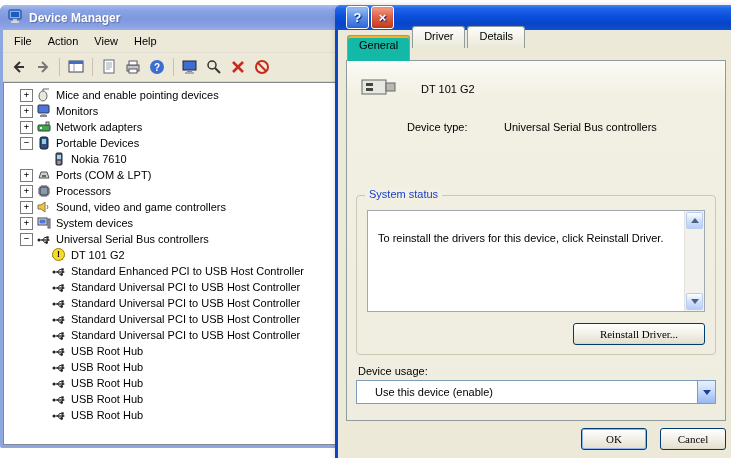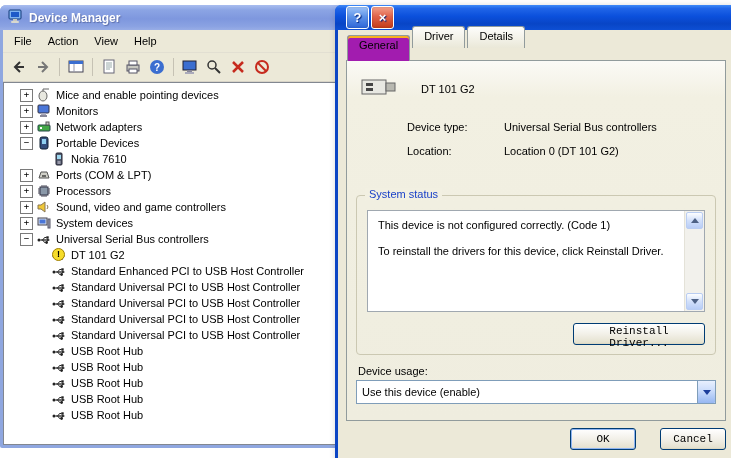--- a/index.html
+++ b/index.html
@@ -43,21 +43,21 @@
   .tbtn{width:21px;height:21px;border-radius:3px;border:1px solid #fff;display:flex;align-items:center;
         justify-content:center;color:#fff;font-weight:bold;font-size:13px;margin-left:2px;
         box-shadow:inset 0 0 2px rgba(0,0,0,.25)}
   .tbtn.help{background:linear-gradient(180deg,#9CC2F8,#5E93E8 45%,#2E66D8)}
   .tbtn.close{background:linear-gradient(180deg,#F3A089,#E0634A 45%,#C33A18)}
   .dlg-client{flex:1;background:#ECE9D8;position:relative;min-height:0}
 
   .tab-strip{position:absolute;left:9px;top:9px;height:22px;display:flex;align-items:flex-end;z-index:3}
   .tab{position:relative;height:18px;margin-bottom:13px;padding:3px 11px 0;border:1px solid #919B9C;border-bottom:none;
        border-radius:3px 3px 0 0;background:linear-gradient(#FDFDFB,#EAE8D8);margin-right:2px;font-size:11px;cursor:default}
-  .tab.active{height:22px;margin-bottom:0;margin-top:16px;background:#a21caf;box-shadow:inset 0 2px 0 #F8B020;z-index:3}
+  .tab.active{height:22px;margin-bottom:0;margin-top:16px;background:#14b8a6;box-shadow:inset 0 2px 0 #F8B020;z-index:3}
 
   .tab-pane{position:absolute;left:8px;right:8px;top:30px;bottom:37px;border:1px solid #919B9C;z-index:1;
             background:linear-gradient(180deg,#FBFAF6,#F2F0E2 10%,#EFEDDF)}
   .dev-icon{position:absolute;left:14px;top:12px}
   .dev-name{position:absolute;left:74px;top:22px}
   .device-fields{position:absolute;left:60px;top:60px;right:10px}
   .field-row{display:flex;margin-bottom:12px}
   .field-label{flex:none;width:97px}
 
   .group{position:absolute;left:9px;right:9px;top:134px;height:158px;border:1px solid #CBC8B2;border-radius:4px}
@@ -65,33 +65,33 @@
   .status-box{position:absolute;left:10px;top:14px;right:10px;height:100px;background:#fff;border:1px solid #A0A8B0}
   .status-text{padding:8px 26px 0 10px;line-height:13px}
   .status-line2{margin-top:13px}
   .scrollbar{position:absolute;right:0;top:0;bottom:0;width:17px;background:#F2F1EC;border-left:1px solid #E4E2D8;
              display:flex;flex-direction:column;justify-content:space-between;align-items:center;padding:1px}
   .sb-btn{width:15px;height:15px;border:1px solid #B9CDF2;border-radius:2px;display:flex;align-items:center;
           justify-content:center;background:linear-gradient(180deg,#FDFEFF,#D2E0FA 50%,#B8CDF6)}
   .tri-up{width:0;height:0;border-left:4px solid transparent;border-right:4px solid transparent;border-bottom:5px solid #4D6185}
   .tri-dn{width:0;height:0;border-left:4px solid transparent;border-right:4px solid transparent;border-top:5px solid #4D6185}
 
-  .xp-btn{font-family:Liberation Mono, monospace;font-size:11px;color:#000;border:1px solid #003C74;border-radius:3px;cursor:default;
+  .xp-btn{font-family:Liberation Serif, serif;font-size:11px;color:#000;border:1px solid #003C74;border-radius:3px;cursor:default;
           background:linear-gradient(180deg,#FFFFFF,#F2F0E8 50%,#E5E2D0 92%,#D8D4BE)}
   .reinstall-btn{position:absolute;right:10px;bottom:9px;width:132px;height:22px}
 
   .usage-label{position:absolute;left:11px;top:304px}
   .combobox{position:absolute;left:9px;right:9px;top:319px;height:22px;background:#fff;border:1px solid #7F9DB9;
             display:flex;align-items:stretch}
-  .combo-value{flex:1;display:flex;align-items:center;padding:0 5px}
+  .combo-value{flex:1;display:flex;align-items:center;padding:0 18px}
   .combo-btn{flex:none;width:17px;display:flex;align-items:center;justify-content:center;border-left:1px solid #7F9DB9;
              background:linear-gradient(180deg,#E8F0FE,#CADCFB 45%,#96B7F2);border-radius:0 1px 1px 0}
   .combo-tri{width:0;height:0;border-left:4px solid transparent;border-right:4px solid transparent;border-top:5px solid #1C3E9C}
 
-  .dlg-buttons{position:absolute;right:8px;bottom:8px;display:flex;gap:24px}
+  .dlg-buttons{position:absolute;right:8px;bottom:8px;display:flex;gap:13px}
   .dlg-buttons .xp-btn{width:66px;height:22px}
   .xp-btn.default{box-shadow:inset 0 0 0 1px #8EB4F0}
 </style>
 </head>
 <body>
 
 <div class="dm-window">
   <div class="dm-titlebar">
     <span><svg width="16" height="16" viewBox="0 0 16 16">
           <rect x="1" y="2" width="12" height="9" rx="1" fill="#7FB2F0" stroke="#123A78"></rect>
@@ -417,31 +417,26 @@
             <rect x="5" y="10" width="7" height="3" fill="#444"></rect>
             <rect x="5" y="15" width="7" height="3" fill="#444"></rect>
           </svg></span>
       <span class="dev-name">DT 101 G2</span>
 
       <div class="device-fields">
           <div class="field-row">
             <span class="field-label">Device type:</span>
             <span class="field-value">Universal Serial Bus controllers</span>
           </div>
-          <div class="field-row">
-            <span class="field-label">Location:</span>
-            <span class="field-value">Location 0 (DT 101 G2)</span>
-          </div>
         </div>
 
       <div class="group">
         <span class="group-legend">System status</span>
         <div class="status-box">
           <div class="status-text">
-            <div>This device is not configured correctly. (Code 1)</div>
             <div class="status-line2">To reinstall the drivers for this device, click Reinstall Driver.</div>
           </div>
           <div class="scrollbar">
             <span class="sb-btn">
                 <span class="tri-up"></span>
               </span>
             <span class="sb-btn">
                 <span class="tri-dn"></span>
               </span>
           </div>

